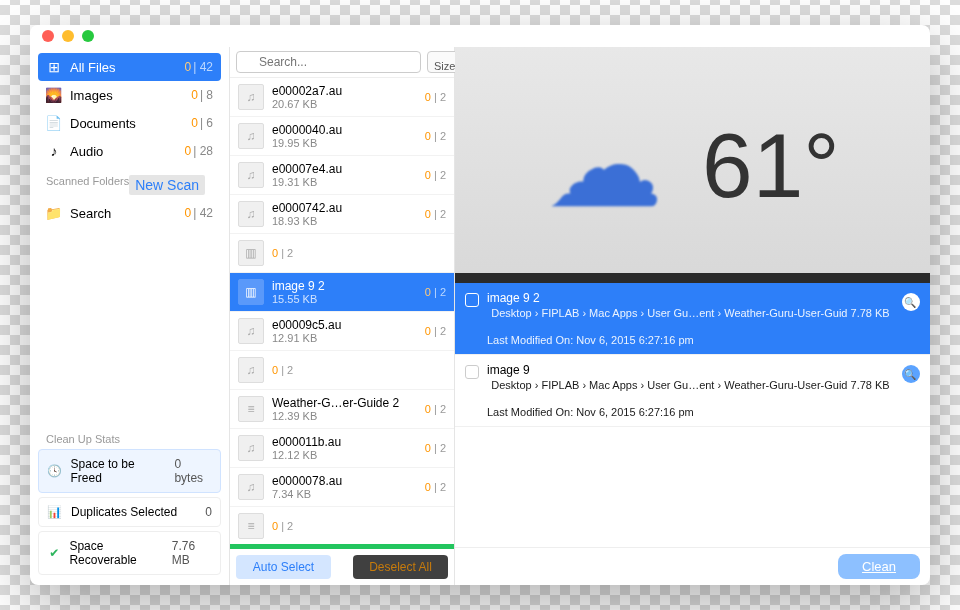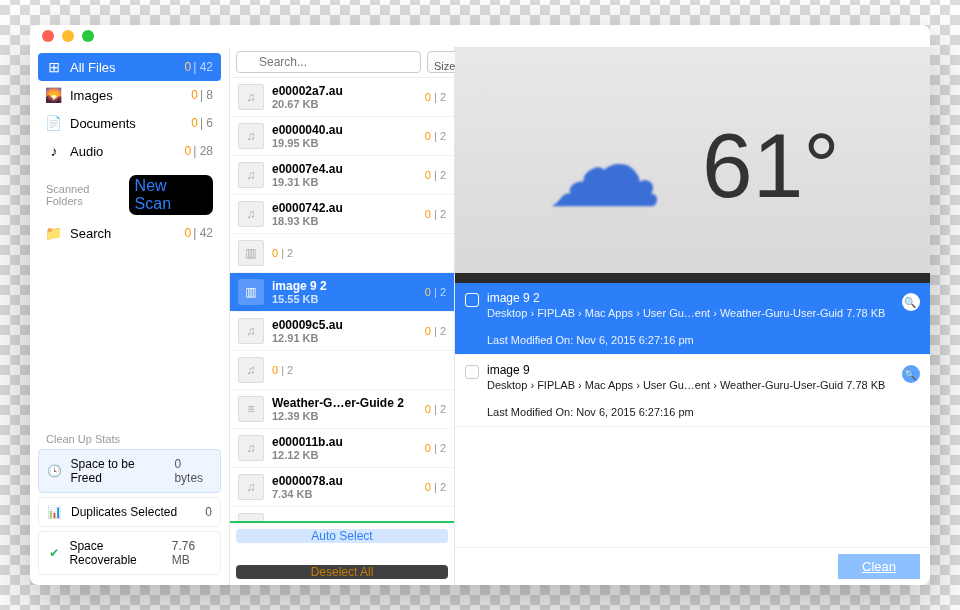--- a/index.html
+++ b/index.html
@@ -21,76 +21,76 @@
 
 
 .sidebar { width: 200px; border-right: 1px solid #e5e5e5; display: flex; flex-direction: column; padding: 6px 8px; }
 .sb-item { display: flex; align-items: center; padding: 6px 8px; border-radius: 4px; cursor: pointer; gap: 8px; }
 .sb-item.sel { background: #2d7ff9; color: #fff; }
 .sb-icon { width: 16px; display: flex; justify-content: center; font-size: 14px; }
 .sb-label { flex: 1; }
 .sb-cnt { font-size: 12px; display: flex; gap: 2px; }
 .sb-cnt .a { color: #ff9500; } .sb-item.sel .sb-cnt .a { color: #ffcc7a; }
 .sb-cnt .b { color: #888; } .sb-item.sel .sb-cnt .b { color: #bcd8ff; }
-.sb-section { font-size: 11px; color: #999; padding: 10px 8px 4px; display: flex; align-items: center; }
-.new-scan { background: #000000; color: #2d7ff9; padding: 2px 6px; border-radius: 7px; font-size: 16px; }
+.sb-section { font-size: 11px; color: #999; padding: 10px 8px 4px; display: flex; }
+.new-scan { background: #e5e5e5; color: #2d7ff9; padding: 2px 6px; border-radius: 2px; font-size: 14px; }
 .sb-spacer { flex: 1; }
 .stats-title { font-size: 11px; color: #999; padding: 4px 8px; }
 .stat { display: flex; align-items: center; padding: 7px 8px; gap: 8px; border: 1px solid #eee; border-radius: 4px; margin-bottom: 4px; font-size: 12px;}
 .stat .val { margin-left: auto; color: #555; }
 .stat-icon { width: 16px; display:flex; justify-content:center; }
 .stat.freed { background:#eef5ff; border-color:#d0e3ff; }
 
 
 .mid { width: 225px; border-right: 1px solid #e5e5e5; display: flex; flex-direction: column; }
 .mid-top { display: flex; gap: 6px; padding: 4px 6px; border-bottom: 1px solid #eee; }
 .search { flex: 1; height: 22px; border: 1px solid #ccc; border-radius: 4px; padding: 0 6px 0 22px; font-size: 12px; position:relative; }
 .search-wrap { position:relative; flex:1; }
 .search-wrap::before { content:"🔍"; position:absolute; left:4px; top:3px; font-size:11px; color:#999; }
 .sort { height: 22px; border: 1px solid #ccc; border-radius: 4px; font-size: 11px; padding: 0 16px 0 6px; color:#555; display:flex; align-items:flex-end; position:relative; background:#fafafa;}
 .sort::after { content:"⇅"; position:absolute; right:4px; font-size:10px; color:#777;}
 .list { flex: 1; overflow-y: auto; }
 .row { display: flex; align-items: center; padding: 6px 8px; border-bottom: 1px solid #f2f2f2; gap: 8px; cursor:pointer; }
 .row.sel { background: #2d7ff9; color: #fff; }
 .thumb { width: 26px; height: 26px; background: #f0f0f0; border: 1px solid #ddd; display:flex; align-items:center; justify-content:center; font-size:12px; color:#aaa; border-radius:2px;}
 .row.sel .thumb {background:#5a99fa; border-color:#5a99fa; color:#fff;}
-.row-info { flex: 1; min-width: 0; font-weight: bold; }
+.row-info { flex: 1; min-width: 0; }
 .row-name { font-size: 12px; white-space: nowrap; overflow:hidden; text-overflow:ellipsis;}
 .row-size { font-size: 11px; color: #888; }
 .row.sel .row-size { color: #cfe2ff; }
 .row-cnt { font-size: 11px; display:flex; gap:3px;}
 .row-cnt .a { color: #ff9500; } .row-cnt .b { color: #999; }
 .row.sel .row-cnt .a{color:#ffcc7a;} .row.sel .row-cnt .b{color:#bcd8ff;}
-.mid-bottom { display: flex; gap: 22px; padding: 6px; border-top: 2px solid #22c55e; flex-direction: column; }
+.mid-bottom { display: flex; gap: 22px; padding: 6px; border-top: 5px solid #22c55e; }
 .btn { flex: 1; height: 24px; border-radius: 4px; border: none; font-size: 12px; cursor:pointer;}
 .btn.auto { background: #d4e6ff; color: #2d7ff9; }
 .btn.desel { background: #404040; color: #c77b0b; }
 
 
 .right { flex: 1; display: flex; flex-direction: column; }
 .preview { height: 236px; background: #f5f5f5; display:flex; align-items:center; justify-content:center; overflow:hidden; position:relative;}
 .preview-inner { width:100%; height:100%; image-rendering: pixelated; display:flex; align-items:center; justify-content:center; background: linear-gradient(#e8e8e8,#d8d8d8); position:relative;}
 .cloud-temp { display:flex; align-items:center; gap:30px; transform: scale(1.3);}
 .cloud { font-size: 90px; color:#3b6fd6; filter: blur(0.7px);}
 .temp { font-size: 70px; color:#333; font-weight:500; filter:blur(0.5px);}
 .bbar{position:absolute;bottom:0;left:0;right:0;height:10px;background:#2a2a2a;}
 .details { flex: 1; overflow-y: auto; }
 .drow { padding: 8px 10px; display:flex; gap:8px; border-bottom:1px solid #f0f0f0;}
 .drow.sel { background:#2d7ff9; color:#fff;}
 .dchk { width:14px; height:14px; border:1.5px solid #fff; border-radius:3px; margin-top:2px; flex-shrink:0;}
 .drow:not(.sel) .dchk { border-color:#ccc;}
 .dinfo { flex:1; font-size:12px;}
 .dname { font-weight:500; margin-bottom:2px;}
-.dpath { font-size:11px; opacity:.9; margin-bottom:2px;}
+.dpath { font-size:11px; opacity:.9; margin-bottom:2px;text-align:center;}
 .dmod { font-size:11px; opacity:.9;margin-top:15px;}
 .dsize { font-size:11px; font-weight:500;}
 .dview { width:18px;height:18px;border-radius:50%;background:#5ba3ff;color:#fff;display:flex;align-items:center;justify-content:center;font-size:10px;flex-shrink:0;margin-top:2px;}
 .drow.sel .dview{background:#fff;color:#2d7ff9;}
 .right-bottom { padding:6px 10px; border-top:1px solid #eee; display:flex; justify-content:flex-end;}
-.clean { background:#8dc0ff; color:#fff; border:none; padding:5px 24px; border-radius:0; font-size:13px; cursor:pointer;text-decoration:underline;}
+.clean { background:#8dc0ff; color:#fff; border:none; padding:5px 24px; border-radius:8px; font-size:13px; cursor:pointer;text-decoration:underline;}
 </style>
 </head>
 <body>
 
 <div class="window">
   <div class="titlebar">
     <div class="dot red"></div>
     <div class="dot yel"></div>
     <div class="dot grn"></div>
   </div>

